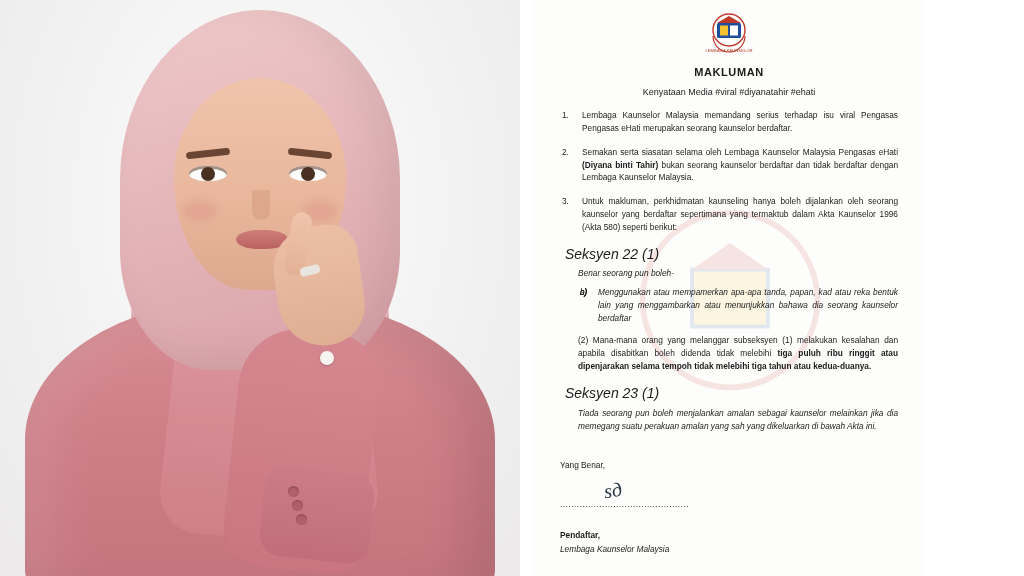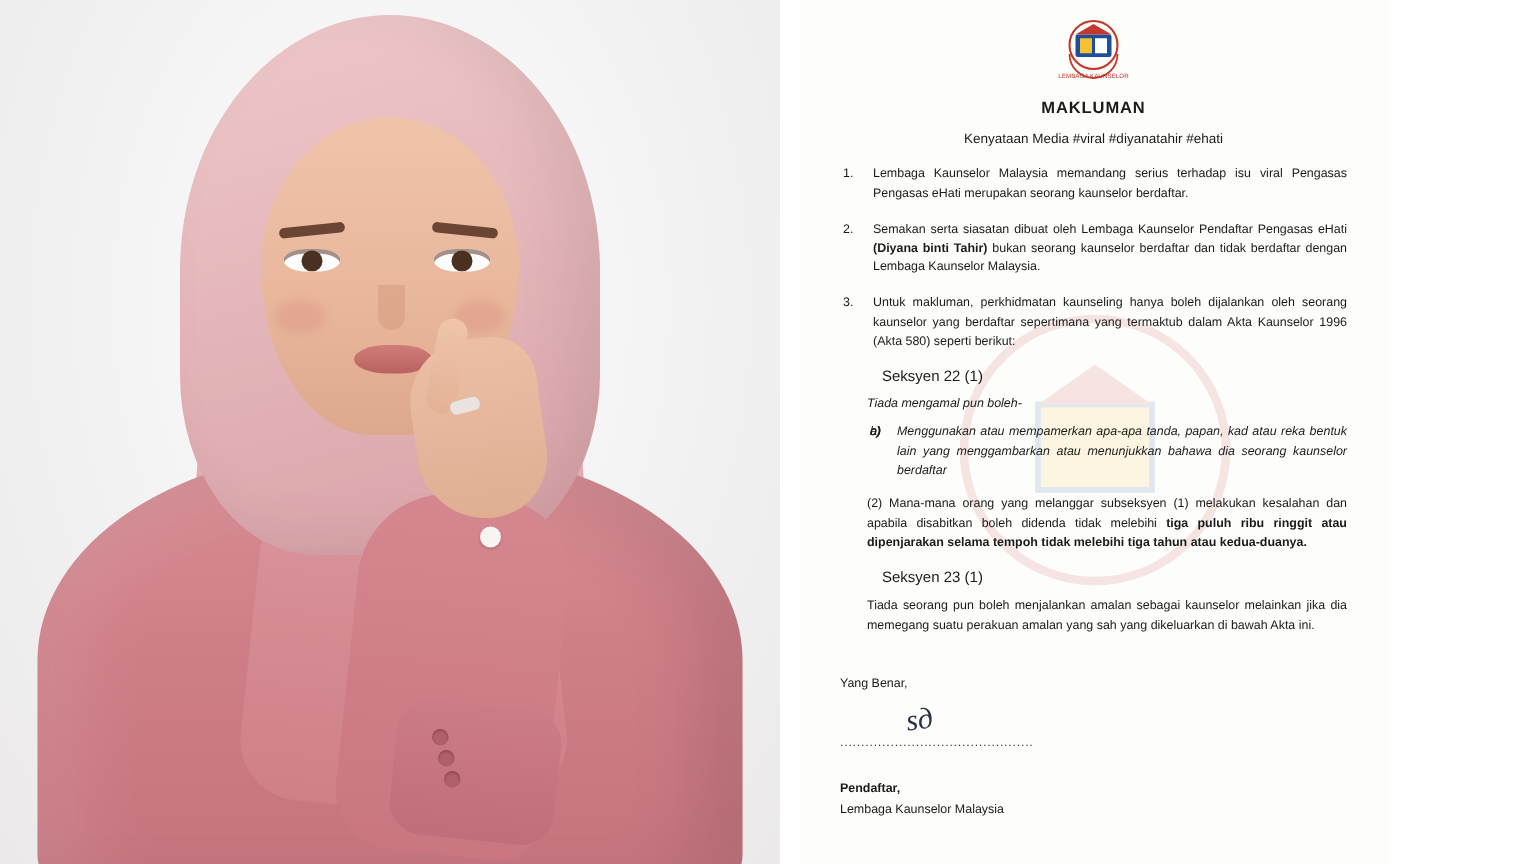--- a/index.html
+++ b/index.html
@@ -324,22 +324,23 @@
     text-align: justify;
   }
   ol.numbered > li .num {
     position: absolute;
     left: 2px;
     top: 0;
     font-size: 8.3px;
   }
 
   .sect-head {
-    font-size: 10px;
-    margin: 12px 0 6px 28px;
+    font-style: italic;
+    font-size: 14px;
+    margin: 12px 0 6px 5px;
   }
   .sect-lead {
     font-style: italic;
     font-size: 8.3px;
     margin: 0 0 6px 18px;
   }
   ol.lettered {
     margin: 0 0 0 18px;
     padding: 0;
     list-style: none;
@@ -363,20 +364,21 @@
     margin: 10px 0 0 18px;
     font-size: 8.3px;
     line-height: 1.55;
     text-align: justify;
   }
   .subsec b { font-weight: bold; }
   .para-italic {
     margin: 6px 0 0 18px;
     font-size: 8.3px;
     line-height: 1.55;
+    font-style: italic;
     text-align: justify;
   }
   .closing {
     margin-top: 26px;
     font-size: 8.3px;
     line-height: 1.6;
   }
   .sig-space {
     height: 26px;
     position: relative;
@@ -396,20 +398,21 @@
     letter-spacing: 0.5px;
     color: #333;
   }
   .sig-name {
     font-weight: bold;
     font-size: 8.3px;
     margin-top: 18px;
   }
   .sig-org {
     font-size: 8.3px;
+    font-style: italic;
   }
   b.bold { font-weight: bold; }
 </style>
 </head>
 <body>
 
 <div class="stage">
 
   <div class="photo-panel">
     <div class="photo-bg"></div>
@@ -469,30 +472,30 @@
         <div class="doc-title">MAKLUMAN</div>
         <div class="doc-subtitle">Kenyataan Media #viral #diyanatahir #ehati</div>
 
         <ol class="numbered">
           <li>
             <span class="num">1.</span>
             <span>Lembaga Kaunselor Malaysia memandang serius terhadap isu viral Pengasas Pengasas eHati merupakan seorang kaunselor berdaftar.</span>
           </li>
           <li>
             <span class="num">2.</span>
-            <span>Semakan serta siasatan dibuat oleh Lembaga Kaunselor Pendaftar Pengasas eHati </span><b class="bold">(Diyana binti Tahir)</b><span> bukan seorang kaunselor berdaftar dan tidak berdaftar dengan Lembaga Kaunselor Malaysia.</span>
+            <span>Semakan serta siasatan selama oleh Lembaga Kaunselor Malaysia Pengasas eHati </span><b class="bold">(Diyana binti Tahir)</b><span> bukan seorang kaunselor berdaftar dan tidak berdaftar dengan Lembaga Kaunselor Malaysia.</span>
           </li>
           <li>
             <span class="num">3.</span>
             <span>Untuk makluman, perkhidmatan kaunseling hanya boleh dijalankan oleh seorang kaunselor yang berdaftar sepertimana yang termaktub dalam Akta Kaunselor 1996 (Akta 580) seperti berikut:</span>
           </li>
         </ol>
 
         <div class="sect-head">Seksyen 22 (1)</div>
-        <div class="sect-lead">Tiada mengamal pun boleh-</div>
+        <div class="sect-lead">Benar seorang pun boleh-</div>
 
         <ol class="lettered">
           <li>
             <span class="let">a)</span>
           </li>
           <li>
             <span class="let">b)</span>
           </li>
           <li>
             <span class="let">c)</span>

